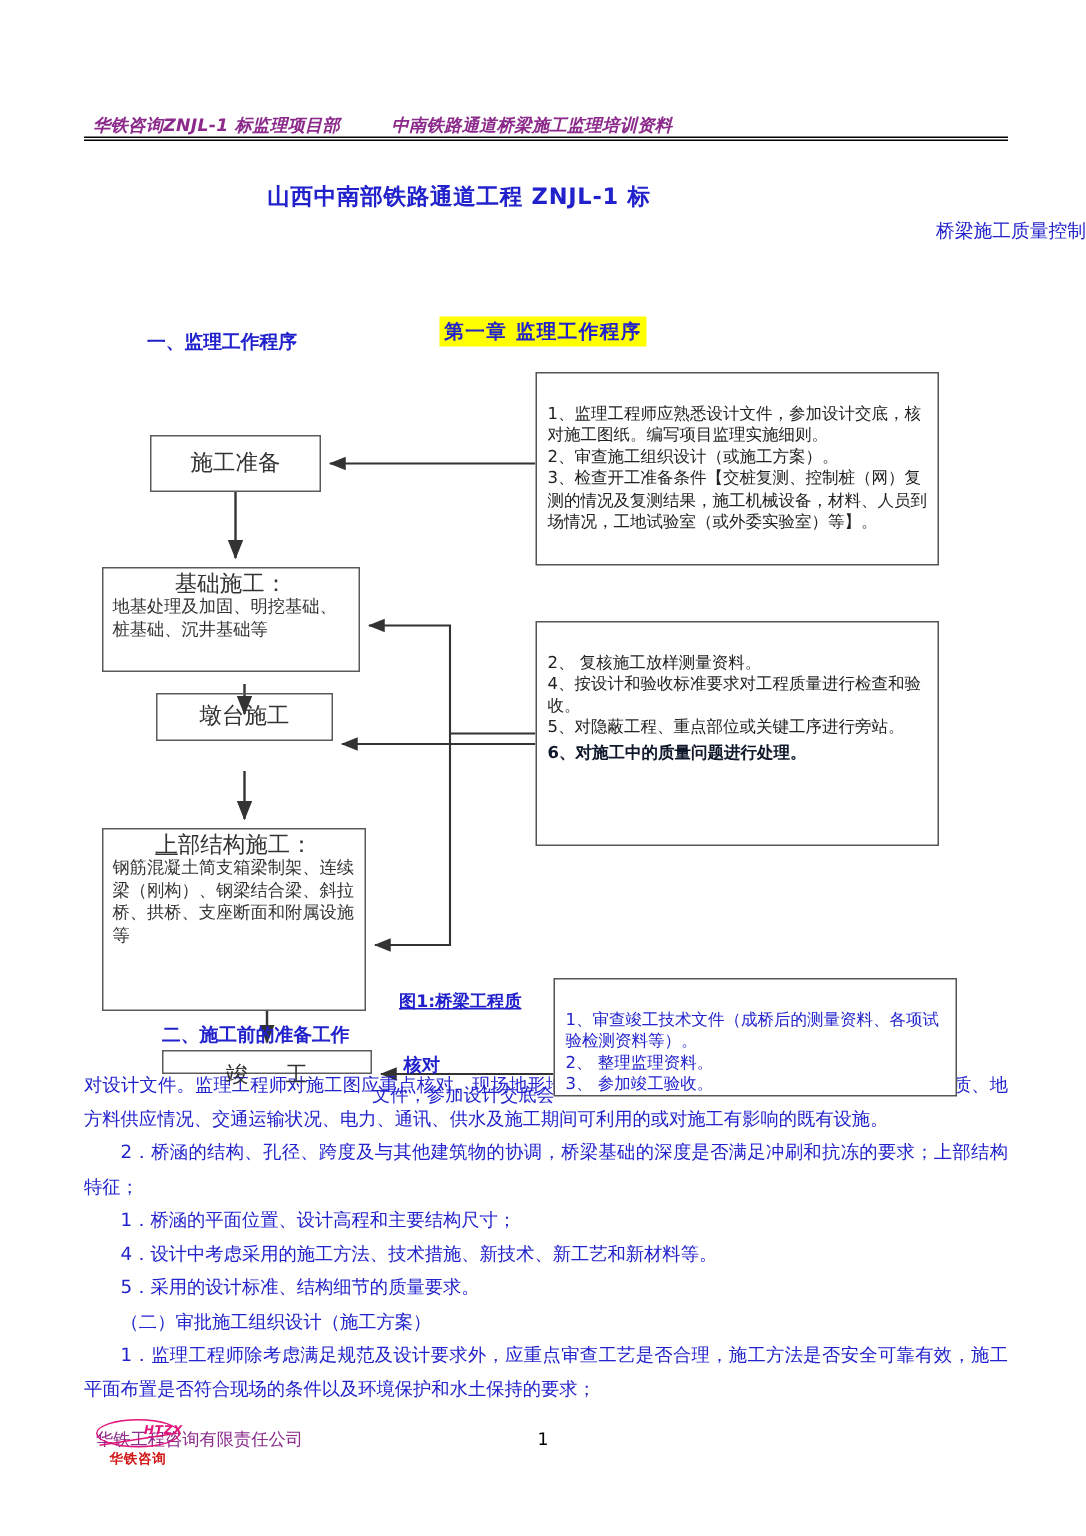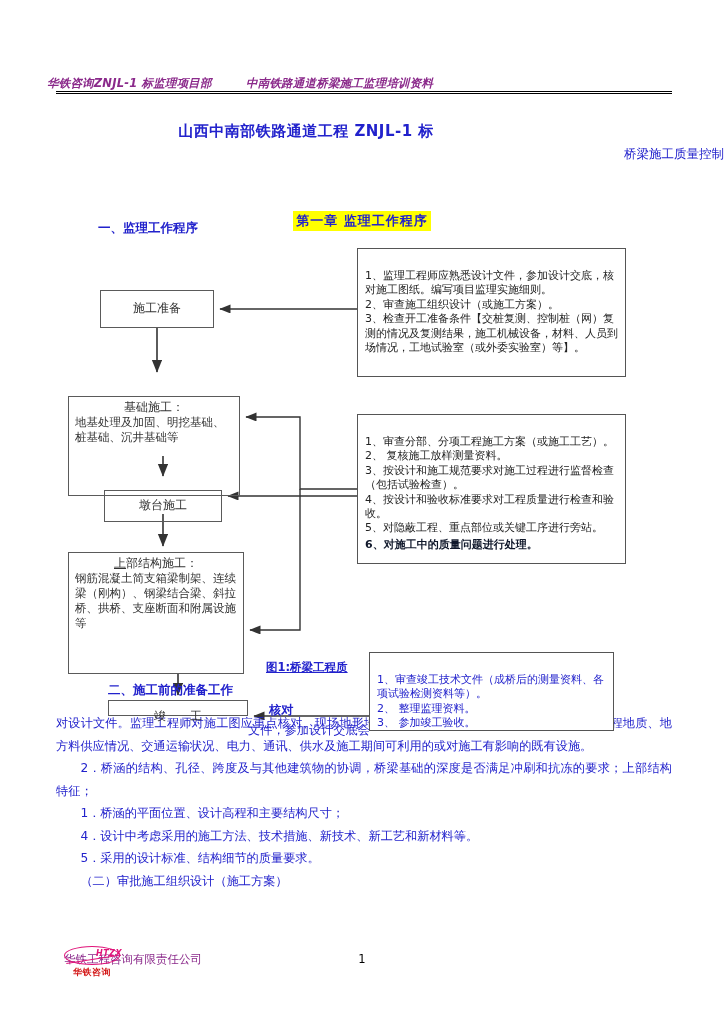--- a/index.html
+++ b/index.html
@@ -19,21 +19,21 @@
     position: absolute;
     left: 0; top: 0;
     width: 724px;
     height: 1024px;
     background: #fff;
   }
 
   
   .header {
     position: absolute;
-    left: 41px;
+    left: 56px;
     top: 76px;
     width: 616px;
     height: 20px;
   }
   .header-left {
     position: absolute;
     left: 6px;
     top: 0;
     font-size: 11.5px;
     font-weight: bold;
@@ -120,35 +120,35 @@
   .fbox {
     position: absolute;
     border: 1.2px solid #5a5a5a;
     background: transparent;
     box-sizing: border-box;
     color: #333;
     z-index: 6;
   }
   .fbox .ftitle {
     text-align: center;
-    font-size: 12px;
+    font-size: 15px;
     padding-top: 3px;
     line-height: 15px;
   }
   .fbox .fbody {
     font-size: 11.5px;
     line-height: 15px;
     padding: 0 6px;
     text-align: left;
   }
   .ul { text-decoration: underline; }
 
   #box-prep   { left: 100px; top: 290px;  width: 114px; height: 38px; }
-  #box-found  { left: 68px;  top: 396px;  width: 172px; height: 100px; }
-  #box-pier   { left: 104px; top: 490px;  width: 118px; height: 32px; }
+  #box-found  { left: 68px;  top: 378px;  width: 172px; height: 70px; }
+  #box-pier   { left: 104px; top: 462px;  width: 118px; height: 32px; }
   #box-super  { left: 68px;  top: 552px;  width: 176px; height: 122px; }
   #box-done   { left: 108px; top: 700px;  width: 140px; height: 16px; z-index: 14; }
 
   #box-prep .ftitle { padding-top: 10px; }
   #box-pier .ftitle { padding-top: 7px; }
   #box-done .ftitle { padding-top: 8px; letter-spacing: 10px; padding-left: 10px;}
 
   
   .nbox {
     position: absolute;
@@ -156,21 +156,21 @@
     background: #fff;
     box-sizing: border-box;
     padding: 20px 7px 4px 7px;
     font-size: 11px;
     line-height: 14.4px;
     color: #222;
     z-index: 12;
   }
   #note-1 { left: 357px; top: 248px;  width: 269px; height: 129px; }
   #note-2 { left: 357px; top: 414px;  width: 269px; height: 150px; }
-  #note-3 { left: 369px; top: 652px;  width: 245px; height: 79px; }
+  #note-3 { left: 369px; top: 652px;  width: 269px; height: 79px; }
   #note-3 { color: #2222cc; }
   .nwrap { white-space: normal; }
   .bold-item {
     font-size: 11px;
     font-weight: bold;
     color: #0f172a;
     line-height: 18px;
   }
 
   
@@ -336,41 +336,40 @@
 
   <div class="fig-cap">图1:桥梁工程质</div>
 
   <div class="nbox" id="note-1">
     <div class="nwrap">1、监理工程师应熟悉设计文件，参加设计交底，核对施工图纸。编写项目监理实施细则。</div>
     <div class="nwrap">2、审查施工组织设计（或施工方案）。</div>
     <div class="nwrap">3、检查开工准备条件【交桩复测、控制桩（网）复测的情况及复测结果，施工机械设备，材料、人员到场情况，工地试验室（或外委实验室）等】。</div>
   </div>
 
   <div class="nbox" id="note-2">
-    <div class="nwrap">1、审查分部、分项工程施工方案（或施工工艺）。</div>
     <div class="nwrap">2、 复核施工放样测量资料。</div>
-    <div class="nwrap">3、按设计和施工规范要求对施工过程进行监督检查（包括试验检查）。</div>
     <div class="nwrap">4、按设计和验收标准要求对工程质量进行检查和验收。</div>
     <div class="nwrap">5、对隐蔽工程、重点部位或关键工序进行旁站。</div>
     <div class="nwrap bold-item">6、对施工中的质量问题进行处理。</div>
   </div>
 
   <div class="nbox" id="note-3">
     <div class="nwrap">1、审查竣工技术文件（成桥后的测量资料、各项试验检测资料等）。</div>
     <div class="nwrap">2、 整理监理资料。</div>
     <div class="nwrap">3、 参加竣工验收。</div>
   </div>
 
   <div class="body-text">
     <p>对设计文件。监理工程师对施工图应重点核对、现场地形地貌、场地布置方案、桥址处水文、气象、工程地质、地方料供应情况、交通运输状况、电力、通讯、供水及施工期间可利用的或对施工有影响的既有设施。</p>
     <p class="indent">2．桥涵的结构、孔径、跨度及与其他建筑物的协调，桥梁基础的深度是否满足冲刷和抗冻的要求；上部结构特征；</p>
     <p class="indent">1．桥涵的平面位置、设计高程和主要结构尺寸；</p>
     <p class="indent">4．设计中考虑采用的施工方法、技术措施、新技术、新工艺和新材料等。</p>
     <p class="indent">5．采用的设计标准、结构细节的质量要求。</p>
     <p class="indent">（二）审批施工组织设计（施工方案）</p>
+    <p class="indent">1．监理工程师除考虑满足规范及设计要求外，应重点审查工艺是否合理，施工方法是否安全可靠有效，施工平面布置是否符合现场的条件以及环境保护和水土保持的要求；</p>
   </div>
 
   <div style="position:absolute;left:250px;top:702px;font-size:12.2px;color:#2222cc;font-weight:bold;z-index:13;margin-left:19px;">核对</div>
   <div style="position:absolute;left:248px;top:722px;font-size:12.2px;color:#2222cc;z-index:5;">文件，参加设计交底会</div>
 
   <div class="footer-text">华铁工程咨询有限责任公司</div>
   <div class="page-num">1</div>
 
   <div class="logo">
     <div class="logo-oval">

